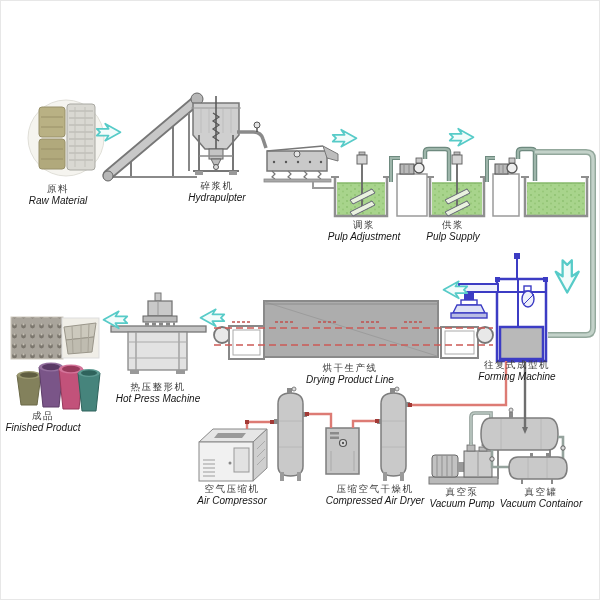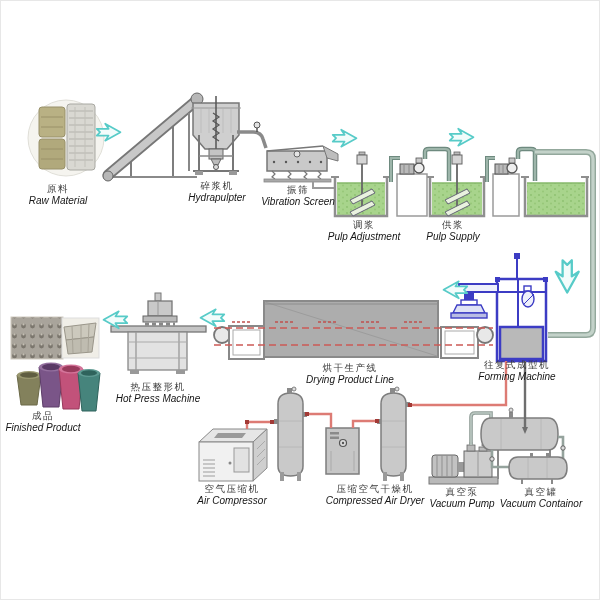--- a/index.html
+++ b/index.html
@@ -367,24 +367,20 @@
 </svg>
 
 <div class="lbl" style="left:57px;top:183px;">
   <div class="zh">原料</div>
   <div class="en">Raw Material</div>
 </div>
 <div class="lbl" style="left:216px;top:180px;">
   <div class="zh">碎浆机</div>
   <div class="en">Hydrapulpter</div>
 </div>
-<div class="lbl" style="left:297px;top:184px;">
-  <div class="zh">振筛</div>
-  <div class="en">Vibration Screen</div>
-</div>
 <div class="lbl" style="left:363px;top:219px;">
   <div class="zh">调浆</div>
   <div class="en">Pulp Adjustment</div>
 </div>
 <div class="lbl" style="left:452px;top:219px;">
   <div class="zh">供浆</div>
   <div class="en">Pulp Supply</div>
 </div>
 <div class="lbl" style="left:516px;top:359px;">
   <div class="zh">往复式成型机</div>

